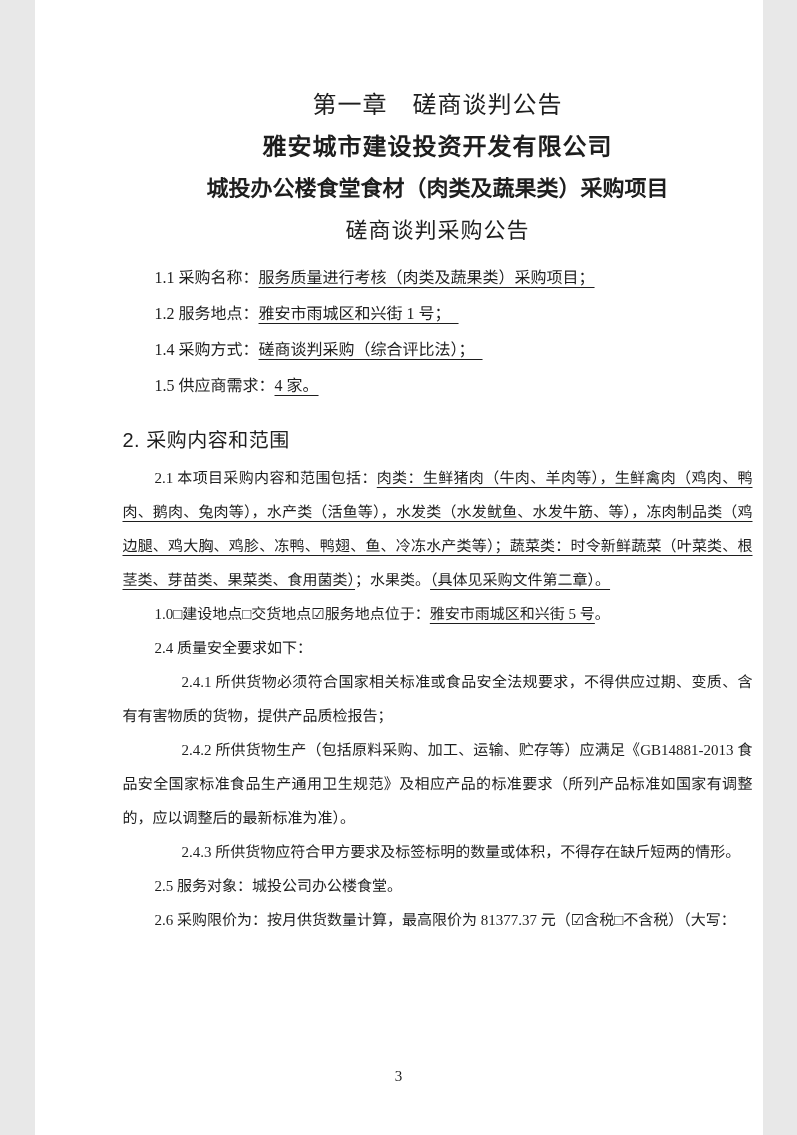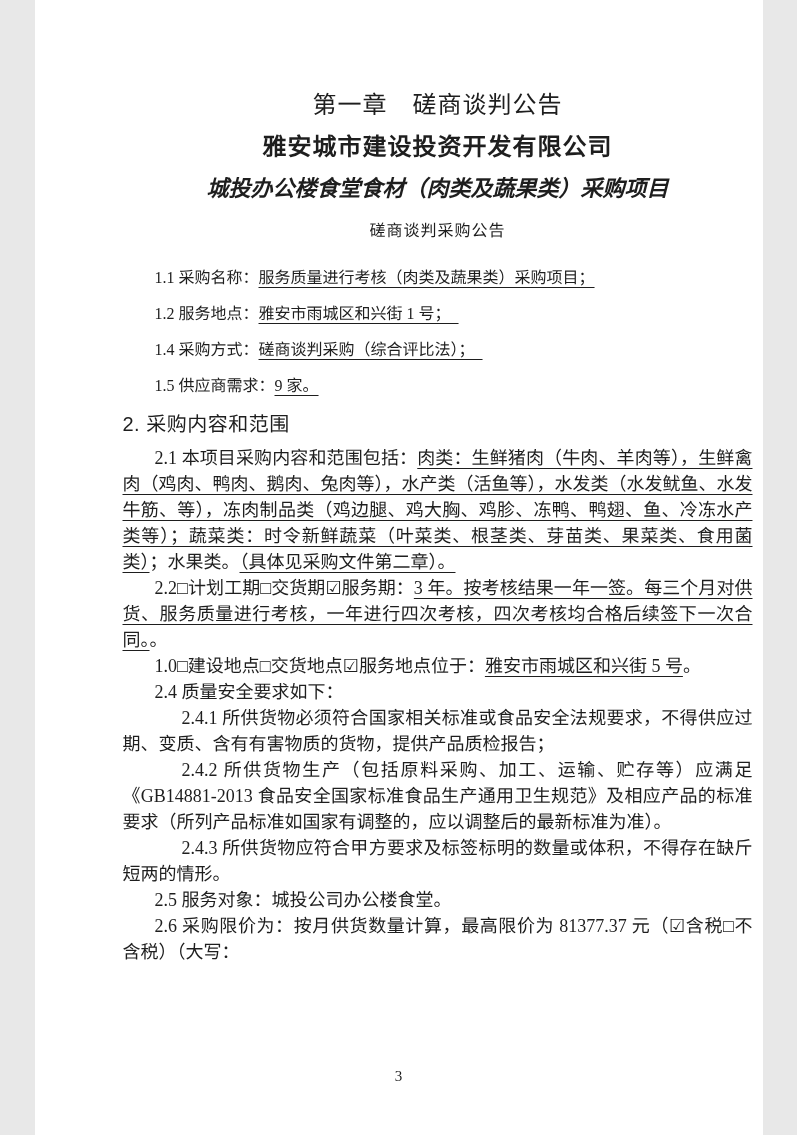--- a/index.html
+++ b/index.html
@@ -29,44 +29,44 @@
     font-family: "Liberation Sans", "DejaVu Sans", sans-serif;
     font-size: 24px;
     font-weight: 500;
     letter-spacing: 1px;
   }
   .t-song-bold {
     font-family: "Liberation Serif", "DejaVu Serif", serif;
     font-weight: 700;
   }
   .t2 { font-size: 24px; letter-spacing: 1px; }
-  .t3 { font-size: 22px; font-style: italic; }
-  .t4 { font-size: 16px; }
+  .t3 { font-size: 22px; }
+  .t4 { font-size: 22px; }
   .section-heading {
     font-family: "Liberation Sans", "DejaVu Sans", sans-serif;
     font-size: 20px;
     font-weight: 500;
     line-height: 32px;
     letter-spacing: 0.5px;
   }
   .sh1 { margin-top: 24px; }
-  .sh2 { margin-top: 4px; }
+  .sh2 { margin-top: 20px; }
   .overview-items { margin-top: 8px; }
   .overview-items p {
     margin: 0;
     font-size: 16px;
     line-height: 36px;
     text-indent: 32px;
     white-space: nowrap;
   }
   .paragraphs { margin-top: 5px; }
   .para {
     margin: 0;
-    font-size: 18px;
-    line-height: 26px;
+    font-size: 15px;
+    line-height: 34px;
     text-align: justify;
     text-indent: 32px;
   }
   .para.deep { text-indent: 59px; }
   .u {
     text-decoration: underline;
     text-underline-offset: 4px;
     text-decoration-thickness: 1px;
   }
   .page-number {
@@ -87,28 +87,27 @@
     <div class="title-line t-hei">第一章　磋商谈判公告</div>
     <div class="title-line t-song-bold t2">雅安城市建设投资开发有限公司</div>
     <div class="title-line t-song-bold t3">城投办公楼食堂食材（肉类及蔬果类）采购项目</div>
     <div class="title-line t-hei t4">磋商谈判采购公告</div>
 
 
     <div class="overview-items">
       <p><span>1.1 采购名称：</span><span class="u">服务质量进行考核（肉类及蔬果类）采购项目；</span></p>
       <p><span>1.2 服务地点：</span><span class="u">雅安市雨城区和兴街 1 号；&nbsp;&nbsp;</span></p>
       <p><span>1.4 采购方式：</span><span class="u">磋商谈判采购（综合评比法）；&nbsp;&nbsp;</span></p>
-      <p><span>1.5 供应商需求：</span><span class="u">9 家。</span></p>
+      <p><span>1.5 供应商需求：</span><span class="u">4 家。</span></p>
     </div>
 
     <div class="section-heading sh2">2. 采购内容和范围</div>
 
     <div class="paragraphs">
       <p class="para"><span>2.1 本项目采购内容和范围包括：</span><span class="u">肉类：生鲜猪肉（牛肉、羊肉等），生鲜禽肉（鸡肉、鸭肉、鹅肉、兔肉等），水产类（活鱼等），水发类（水发鱿鱼、水发牛筋、等），冻肉制品类（鸡边腿、鸡大胸、鸡胗、冻鸭、鸭翅、鱼、冷冻水产类等）；蔬菜类：时令新鲜蔬菜（叶菜类、根茎类、芽苗类、果菜类、食用菌类）</span><span>；水果类。</span><span class="u">（具体见采购文件第二章）。</span></p>
-      <p class="para"><span>2.2□计划工期□交货期☑服务期：</span><span class="u">3 年。按考核结果一年一签。每三个月对供货、服务质量进行考核，一年进行四次考核，四次考核均合格后续签下一次合同。</span><span>。</span></p>
       <p class="para"><span>1.0□建设地点□交货地点☑服务地点位于：</span><span class="u">雅安市雨城区和兴街 5 号</span><span>。</span></p>
       <p class="para"><span>2.4 质量安全要求如下：</span></p>
       <p class="para deep"><span>2.4.1 所供货物必须符合国家相关标准或食品安全法规要求，不得供应过期、变质、含有有害物质的货物，提供产品质检报告；</span></p>
       <p class="para deep"><span>2.4.2 所供货物生产（包括原料采购、加工、运输、贮存等）应满足《GB14881-2013 食品安全国家标准食品生产通用卫生规范》及相应产品的标准要求（所列产品标准如国家有调整的，应以调整后的最新标准为准）。</span></p>
       <p class="para deep"><span>2.4.3 所供货物应符合甲方要求及标签标明的数量或体积，不得存在缺斤短两的情形。</span></p>
       <p class="para"><span>2.5 服务对象：城投公司办公楼食堂。</span></p>
       <p class="para"><span>2.6 采购限价为：按月供货数量计算，最高限价为 81377.37 元（☑含税□不含税）（大写：</span></p>
     </div>
 
   </div>

